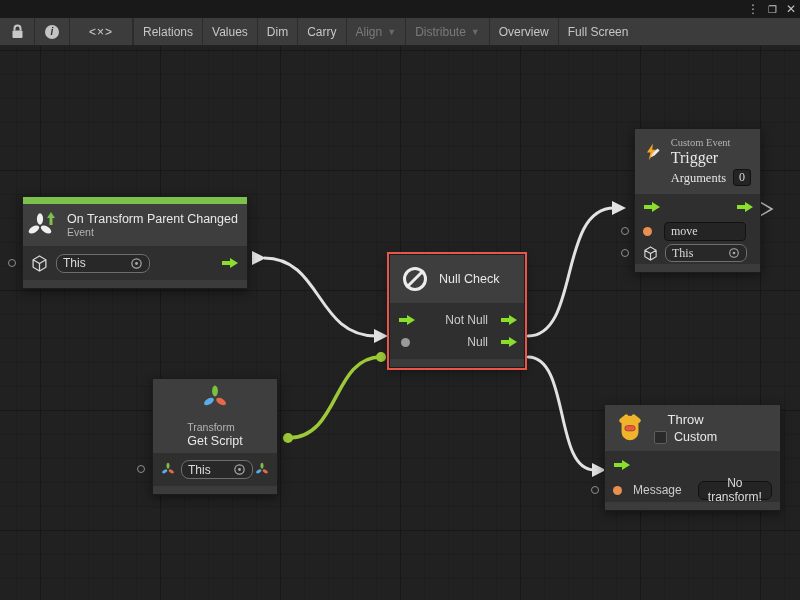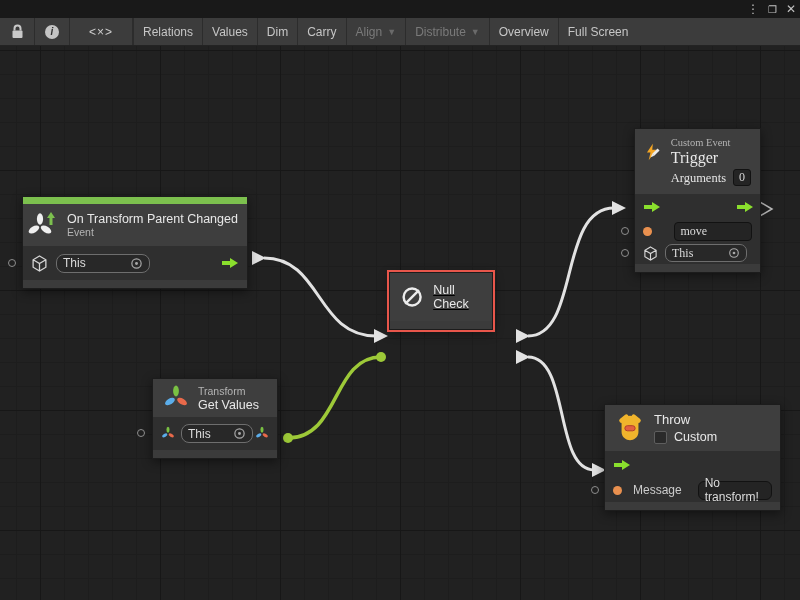--- a/index.html
+++ b/index.html
@@ -67,35 +67,35 @@
   .valbox { background:#242424; border:1px solid #121212; border-radius:3px; width:18px; height:17px;
     color:#d8d8d8; font-size:12px; display:flex; align-items:center; justify-content:center; margin-left:7px; }
   .checkbox { width:13px; height:13px; background:#2a2a2a; border:1px solid #5e5e5e; border-radius:2px; margin-right:7px; }
   .plabel { font-size:12px; color:#cccccc; }
 
   
   .node-a { left:22px; top:150px; width:226px; }
   .node-a .body-row { height:34px; }
   
   .node-b { left:152px; top:332px; width:126px; }
-  .node-b .header { padding:5px 10px; }
+  .node-b .header { padding:5px 10px;flex-direction:column; }
   .node-b .body-row { height:33px; }
   
-  .node-c { left:389px; top:226px; width:104px;text-decoration:underline; }
+  .node-c { left:389px; top:208px; width:136px; }
   .node-c .header { padding:9px 10px; }
   .node-c .rows { background:#2f2f2f; padding:6px 0 6px; }
   .node-c .body-row { height:22px; padding:0 6px; }
   
   .node-d { left:634px; top:82px; width:127px;font-family:Liberation Serif, serif; }
   .node-d .header { padding:8px 9px; align-items:flex-start; }
   .node-d .body-row.flow { height:26px; }
   .node-d .body-row { height:22px; }
   .argrow { display:flex; align-items:flex-end; margin-top:2px; font-size:12.5px; color:#e4e4e4; }
   
-  .node-e { left:604px; top:358px; width:177px; }
+  .node-e { left:604px; top:358px; width:177px;text-align:center; }
   .node-e .header { padding:7px 10px; }
   .node-e .body-row.flow { height:27px; }
   .node-e .body-row { height:24px; }
 
   .arrow-l { position:absolute; left:8px; }
   .arrow-r { position:absolute; right:6px; }
   svg.flow { display:block; }
 </style>
 </head>
 <body>
@@ -222,21 +222,21 @@
 
   <div class="node node-b">
     <div class="header">
       <svg width="26" height="28" viewBox="0 0 26 28">
         <ellipse cx="13" cy="7" rx="2.9" ry="5.4" fill="#7ac143"></ellipse>
         <ellipse cx="13" cy="7" rx="2.9" ry="5.4" fill="#5badea" transform="rotate(240 13 14)"></ellipse>
         <ellipse cx="13" cy="7" rx="2.9" ry="5.4" fill="#e8694a" transform="rotate(120 13 14)"></ellipse>
       </svg>
       <div class="htext">
         <div class="cat">Transform</div>
-        <div class="title">Get Values</div>
+        <div class="title">Get Script</div>
       </div>
     </div>
     <div class="body-row">
       <div class="port-circle" style="left:-16px; top:12px;"></div>
       <svg width="14" height="15" viewBox="0 0 26 28">
         <ellipse cx="13" cy="7" rx="2.9" ry="5.4" fill="#7ac143"></ellipse>
         <ellipse cx="13" cy="7" rx="2.9" ry="5.4" fill="#5badea" transform="rotate(240 13 14)"></ellipse>
         <ellipse cx="13" cy="7" rx="2.9" ry="5.4" fill="#e8694a" transform="rotate(120 13 14)"></ellipse>
       </svg>
       <div class="field" style="width:72px; margin-left:6px;">
@@ -257,20 +257,38 @@
 
   <div class="node node-c selected">
     <div class="header">
       <svg width="30" height="30" viewBox="0 0 30 30">
         <circle cx="15" cy="15" r="10.5" stroke="#ececec" stroke-width="3" fill="none"></circle>
         <path d="M6.5 23.5 L23.5 6.5" stroke="#ececec" stroke-width="3"></path>
       </svg>
       <div class="htext">
           <div class="title">Null Check</div>
         </div>
+    </div>
+    <div class="rows">
+      <div class="body-row">
+        <svg class="flow arrow-l" width="18" height="12" viewBox="0 0 18 12">
+          <path d="M1 4 h8 V1 l8 5 -8 5 V8 H1 z" fill="#8adf2d"></path>
+        </svg>
+        <span class="plabel" style="margin-left:auto; margin-right:30px;">Not Null</span>
+        <svg class="flow arrow-r" width="18" height="12" viewBox="0 0 18 12">
+          <path d="M1 4 h8 V1 l8 5 -8 5 V8 H1 z" fill="#8adf2d"></path>
+        </svg>
+      </div>
+      <div class="body-row">
+        <div class="dot gray" style="margin-left:5px;"></div>
+        <span class="plabel" style="margin-left:auto; margin-right:30px;">Null</span>
+        <svg class="flow arrow-r" width="18" height="12" viewBox="0 0 18 12">
+          <path d="M1 4 h8 V1 l8 5 -8 5 V8 H1 z" fill="#8adf2d"></path>
+        </svg>
+      </div>
     </div>
     <div class="footer"></div>
   </div>
 
   <div class="node node-d">
     <div class="header">
       <svg width="28" height="30" viewBox="0 0 30 30">
         <polygon points="15,1 5,16 11,16 8,29 21,11 14,11" fill="#f5a623"></polygon>
         <polygon points="14,18 23,9 26.4,12.4 17.4,21.4" fill="#ececec"></polygon>
         <polygon points="11.5,24 14,18 17.4,21.4" fill="#ececec"></polygon>
@@ -288,21 +306,21 @@
       <svg class="flow arrow-l" width="18" height="12" viewBox="0 0 18 12">
         <path d="M1 4 h8 V1 l8 5 -8 5 V8 H1 z" fill="#8adf2d"></path>
       </svg>
       <svg class="flow arrow-r" width="18" height="12" viewBox="0 0 18 12">
         <path d="M1 4 h8 V1 l8 5 -8 5 V8 H1 z" fill="#8adf2d"></path>
       </svg>
     </div>
     <div class="body-row">
       <div class="port-circle" style="left:-14px; top:7px;"></div>
       <div class="dot orange"></div>
-      <div class="tfield" style="width:82px; margin-left:22px;">
+      <div class="tfield" style="width:82px; margin-left:12px;">
         <span>move</span>
       </div>
     </div>
     <div class="body-row">
       <div class="port-circle" style="left:-14px; top:7px;"></div>
       <svg width="15" height="15" viewBox="0 0 16 16">
         <path d="M8 1 L14 4.5 V11.5 L8 15 L2 11.5 V4.5 Z M2 4.5 L8 8 L14 4.5 M8 8 V15" stroke="#d6d6d6" stroke-width="1.2" fill="none"></path>
       </svg>
       <div class="field" style="width:82px; margin-left:7px; height:18px; border-radius:7px;">
         <span class="fval">This</span>

